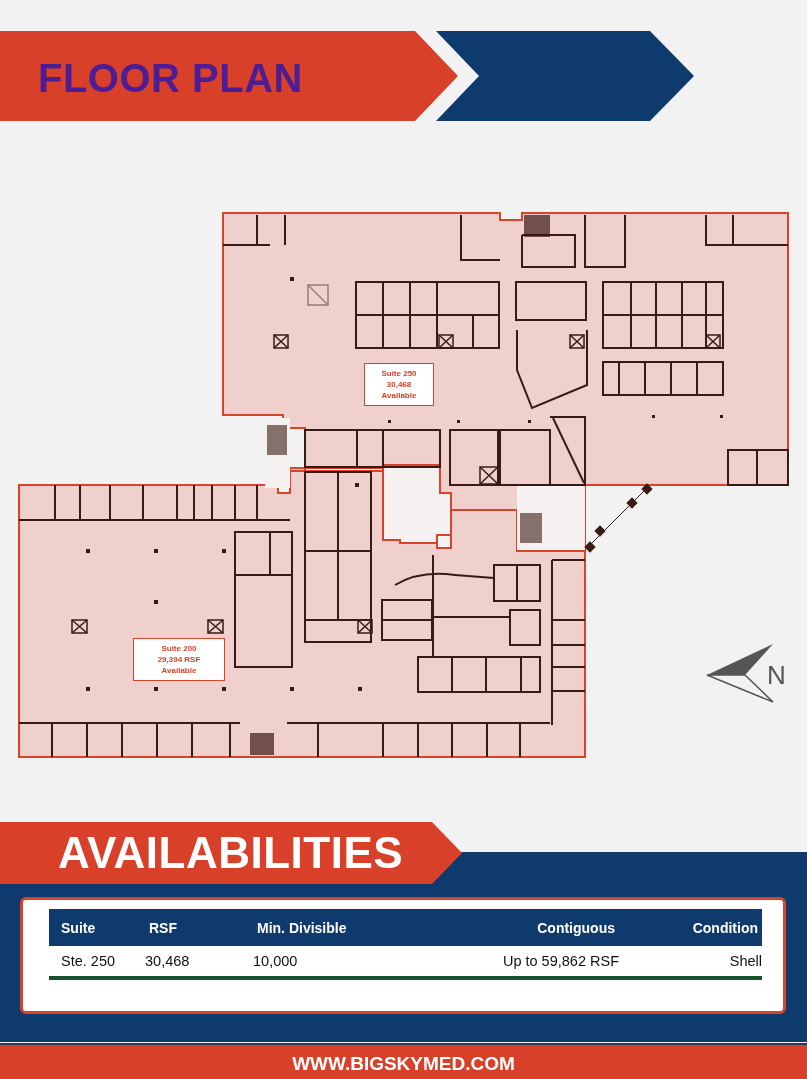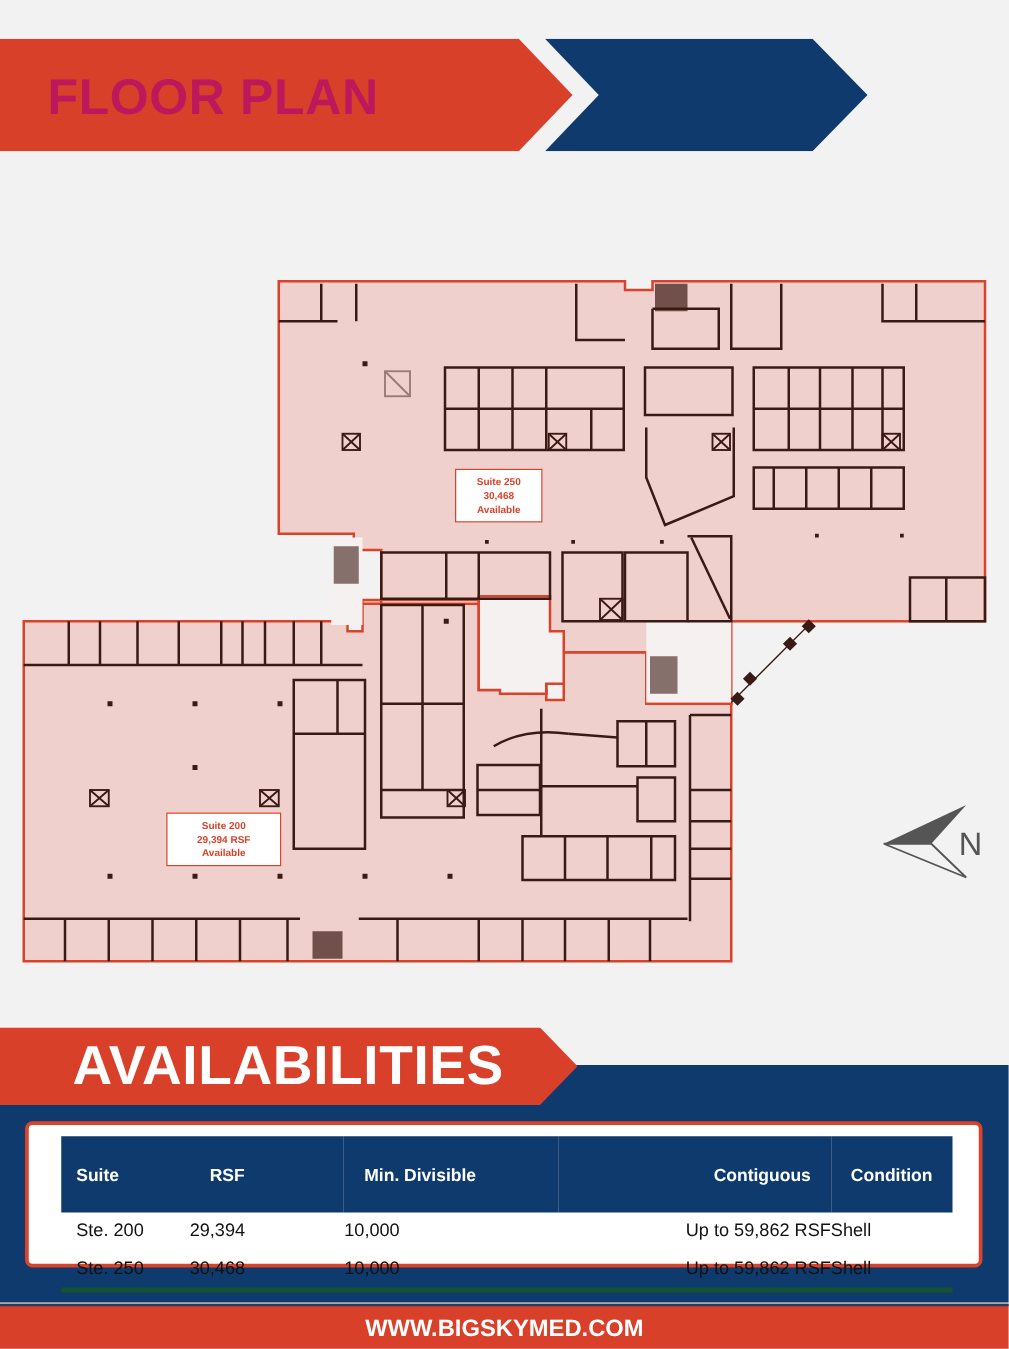--- a/index.html
+++ b/index.html
@@ -1,35 +1,35 @@
 <!DOCTYPE html>
 <html><head>
 <meta charset="utf-8">
 <style>
   html, body { margin:0; padding:0; }
   body { width:807px; height:1079px; background:#f2f2f2; position:relative; overflow:hidden; font-family:"Liberation Sans", sans-serif; }
   .banner-top { position:absolute; left:0; top:31px; width:807px; height:90px; }
   .banner-top svg { position:absolute; left:0; top:0; }
-  .banner-title { position:absolute; left:38px; top:53px; color:#be185d; font-weight:bold; font-size:40px; letter-spacing:0.5px; line-height:50px; font-family:"Liberation Sans", sans-serif; }
-  .plan { position:absolute; left:0; top:207px; width:715px; height:580px; }
+  .banner-title { position:absolute; left:38px; top:53px; color:#4c1d95; font-weight:bold; font-size:40px; letter-spacing:0.5px; line-height:50px; font-family:"Liberation Sans", sans-serif; }
+  .plan { position:absolute; left:0; top:195px; width:715px; height:580px; }
   .label-box { position:absolute; background:#fff; border:1px solid #d8432a; color:#d8432a; font-size:8px; font-weight:bold; text-align:center; line-height:11px; padding:4px 0; font-family:"Liberation Sans", sans-serif; }
   .compass { position:absolute; left:703px; top:640px; }
   .avail-head { position:absolute; left:0; top:822px; width:807px; height:70px; }
   .avail-title { position:absolute; left:58px; top:830px; color:#fff; font-weight:bold; font-size:44px; line-height:46px; letter-spacing:0.5px; }
   .avail-band { position:absolute; left:0; top:852px; width:807px; height:190px; background:#0f3a6d; }
   .card { position:absolute; left:20px; top:897px; width:766px; height:117px; background:#fff; border:3px solid #d8432a; border-radius:6px; box-sizing:border-box; }
   table.av { position:absolute; left:26px; top:9px; width:713px; border-collapse:collapse; }
-  table.av th { background:#0f3a6d; color:#fff; font-size:14px; font-weight:bold; height:29px; padding:16px; }
+  table.av th { background:#0f3a6d; color:#fff; font-size:14px; font-weight:bold; height:29px; padding:4px; }
   table.av td { font-size:14.5px; color:#111; height:30px; padding:0; }
   table.av tr.last td { border-bottom:4px solid #14532d; }
   .c1 { text-align:left; padding-left:12px !important; width:80px; }
   .c2 { text-align:left; width:100px; }
   .c3 { text-align:left; width:150px; }
   .c4 { text-align:right; width:200px; }
-  .c5 { text-align:left;margin-top:26px; }
+  .c5 { text-align:right;margin-top:26px; }
   .footer { position:absolute; left:0; top:1043px; width:807px; height:36px; background:#d8402a; color:#fff; font-weight:bold; font-size:19px; text-align:center; line-height:38px; border-top:2px solid #2a3a5a; }
 </style>
 </head>
 <body>
 
 <div class="banner-top">
   <svg width="807" height="90">
     <polygon points="0,0 415,0 458,45 415,90 0,90" fill="#d8402a"></polygon>
     <polygon points="436,0 650,0 694,45 650,90 436,90 479,45" fill="#0f3a6d"></polygon>
   </svg>
@@ -227,27 +227,20 @@
     <thead>
       <tr>
         <th class="c1">Suite</th>
         <th class="c2">RSF</th>
         <th class="c3">Min. Divisible</th>
         <th class="c4">Contiguous</th>
         <th class="c5">Condition</th>
       </tr>
     </thead>
     <tbody>
-      <tr>
-        <td class="c1">Ste. 200</td>
-        <td class="c2">29,394</td>
-        <td class="c3">10,000</td>
-        <td class="c4">Up to 59,862 RSF</td>
-        <td class="c5">Shell</td>
-      </tr>
       <tr class="last">
         <td class="c1">Ste. 250</td>
         <td class="c2">30,468</td>
         <td class="c3">10,000</td>
         <td class="c4">Up to 59,862 RSF</td>
         <td class="c5">Shell</td>
       </tr>
     </tbody>
   </table>
 </div>

